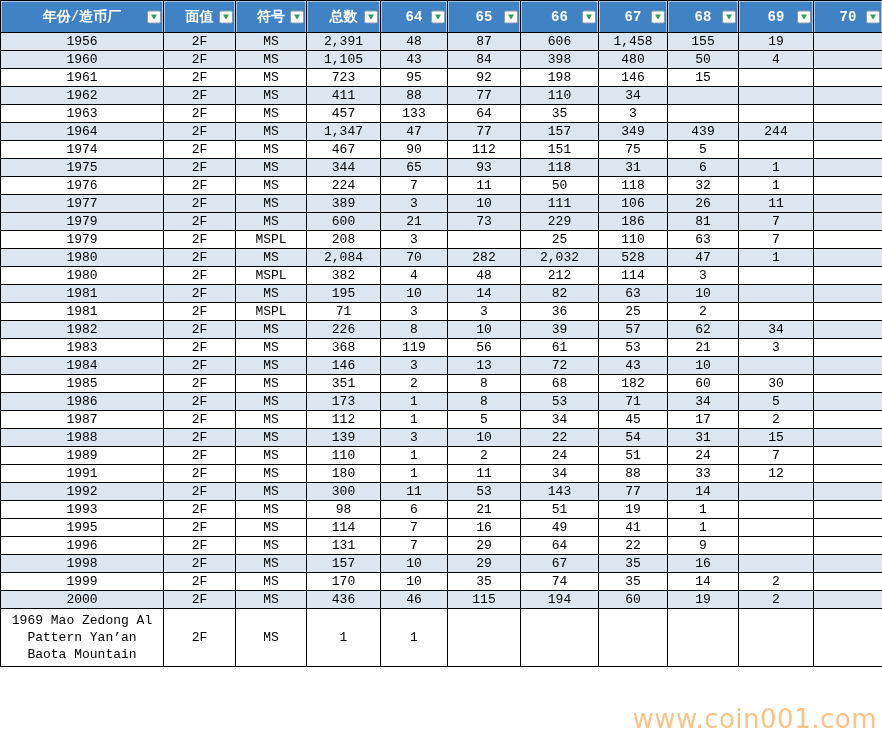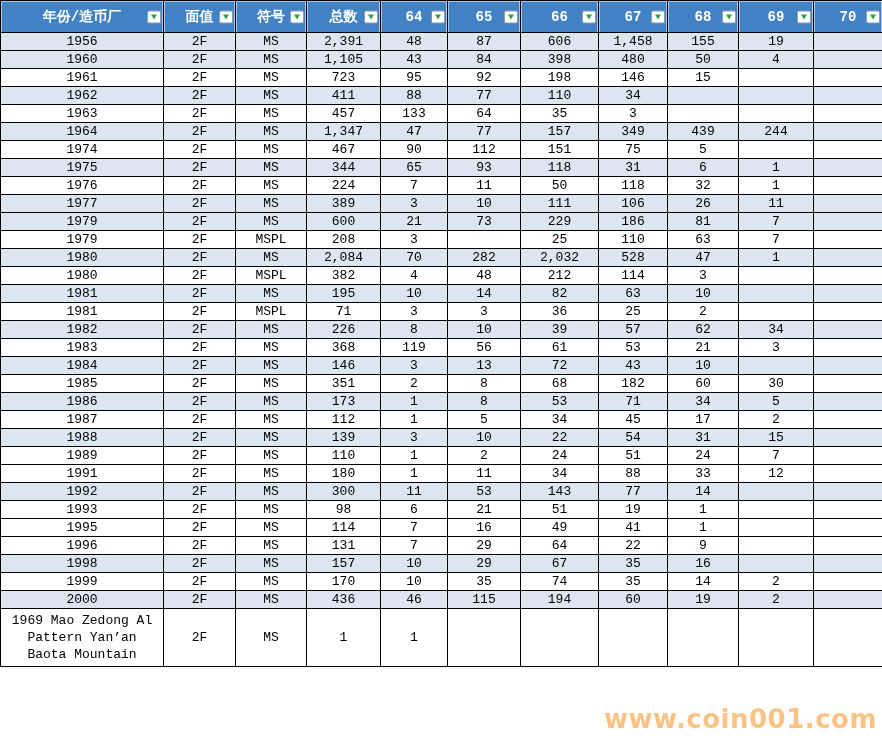--- a/index.html
+++ b/index.html
@@ -68,21 +68,21 @@
     width: 0; height: 0;
     border-left: 3.5px solid transparent;
     border-right: 3.5px solid transparent;
     border-top: 5px solid var(--arrow-green);
   }
   .watermark {
     position: absolute;
     right: 5px;
     bottom: 8px;
     font-family: "DejaVu Sans", sans-serif;
-    font-weight: bold;
+    font-weight: normal;
     font-size: 26px;
     letter-spacing: 0.5px;
     color: var(--watermark);
     opacity: 0.92;
     pointer-events: none;
   }
 </style>
 </head>
 <body>
 

